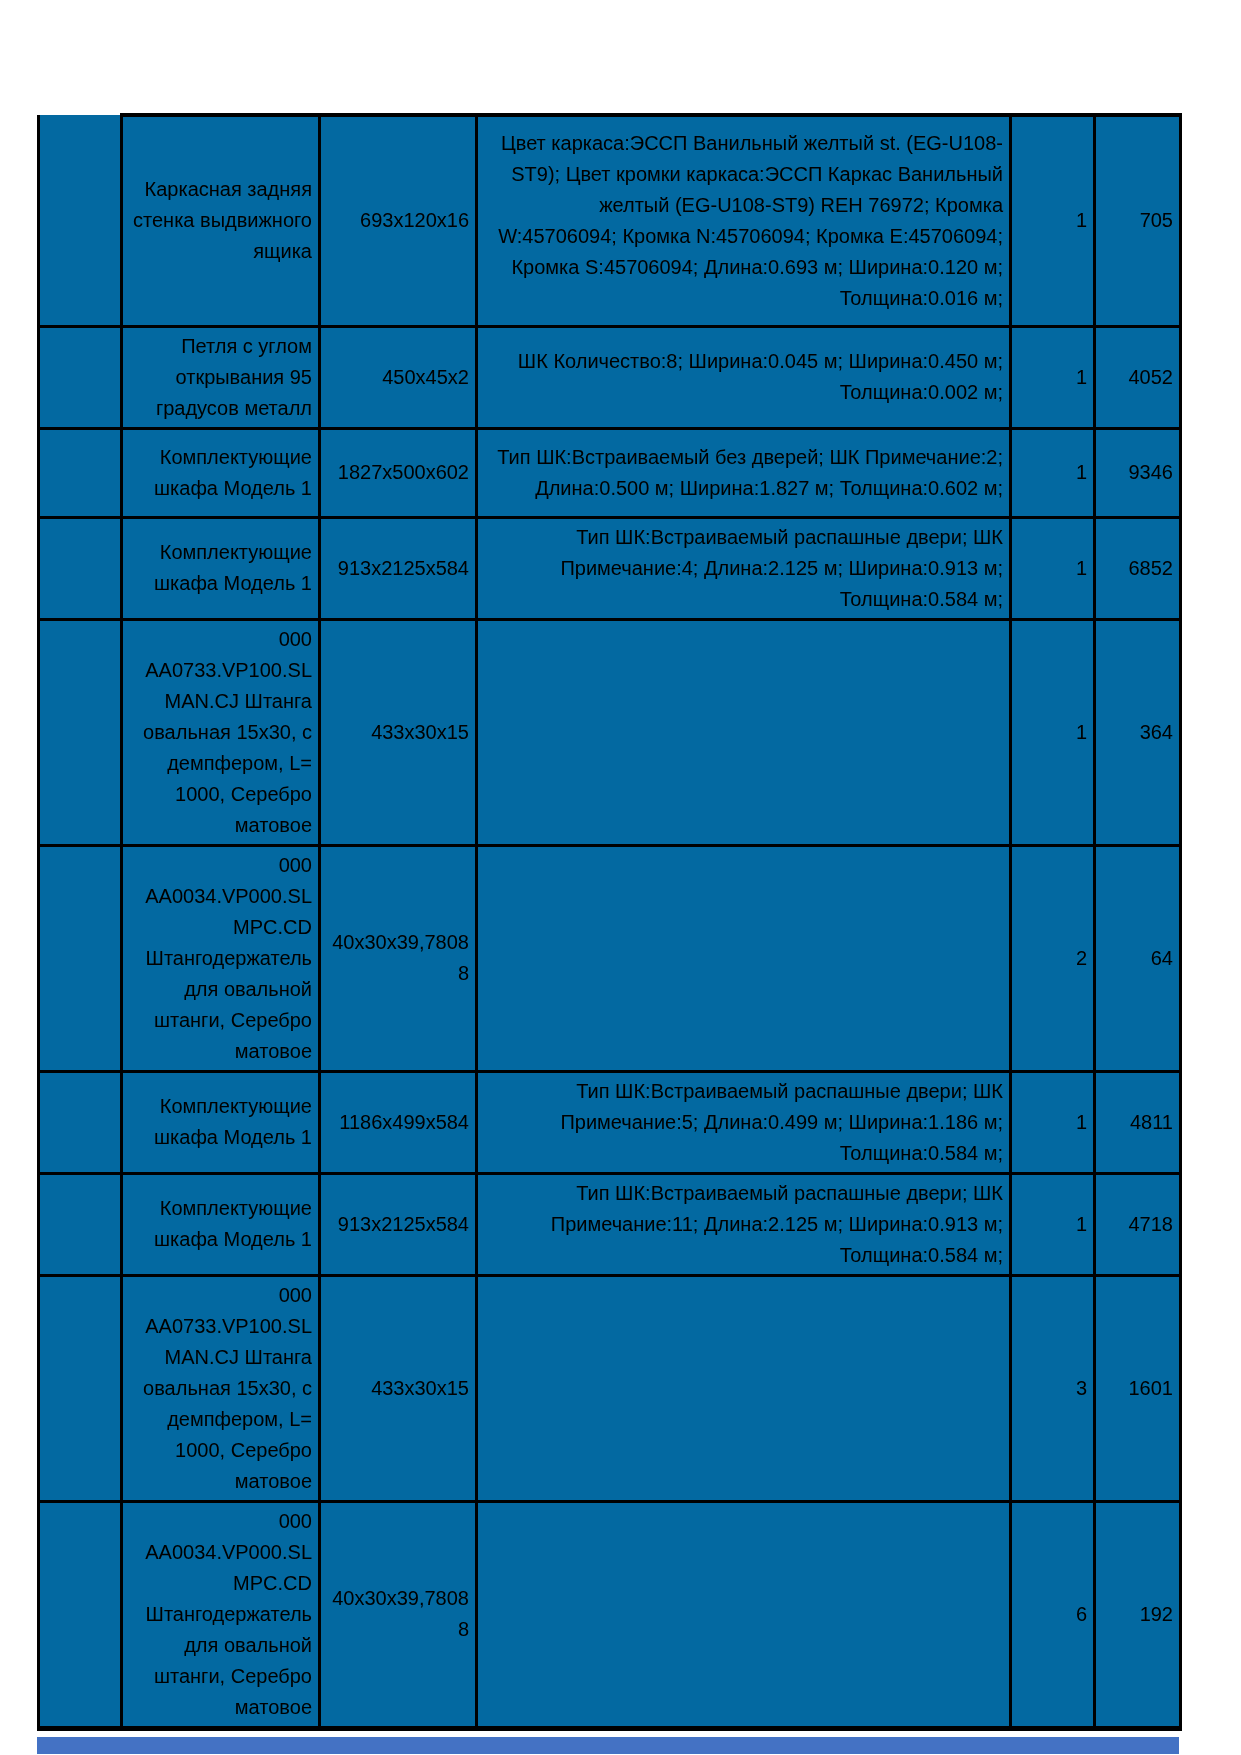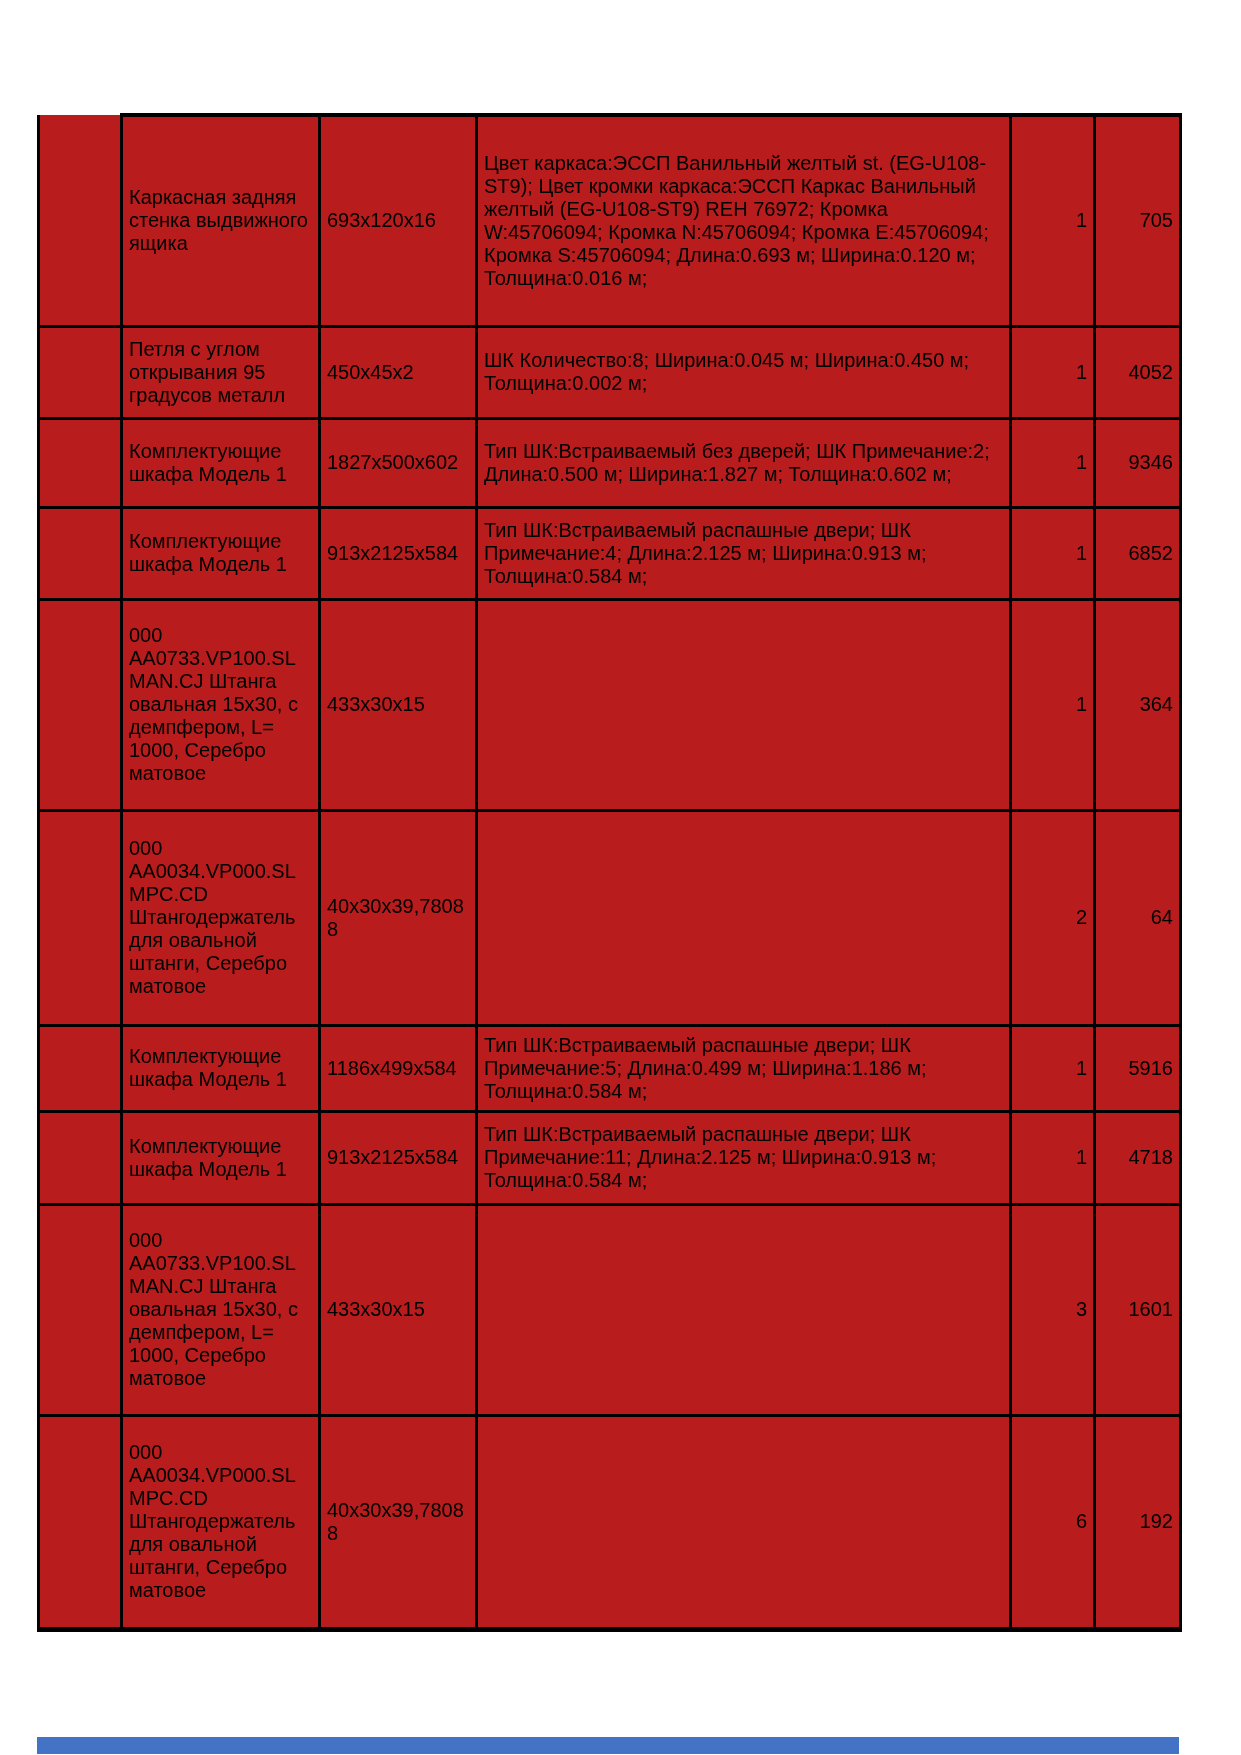--- a/index.html
+++ b/index.html
@@ -20,25 +20,26 @@
     left: 37px;
     top: 113px;
     width: 1142px;
     border-collapse: collapse;
     table-layout: fixed;
   }
   table.items td {
     border: 3px solid #000000;
     vertical-align: middle;
     font-size: 20px;
-    line-height: 23px;
+    line-height: 31px;
     padding: 3px 6px;
     overflow-wrap: break-word;
     word-wrap: break-word;
-    background: #b91c1c;
+    background: #0369a1;
+    text-align: right;
   }
   
   tr.r1 td { border-top-width: 4px; }
   tr.r1 td.gutter { border-top: 0; }           
   tr.r10 td { border-bottom-width: 5px; }
 
   td.gutter { padding: 0; }
   td.name-cell, td.details-cell, td.dims-cell { text-align: left; }
   td.details-cell { padding-right: 10px; }
   td.qty-cell, td.price-cell { text-align: right; padding-right: 7px; }
@@ -123,21 +124,21 @@
       <td class="details-cell"></td>
       <td class="qty-cell">2</td>
       <td class="price-cell">64</td>
     </tr>
     <tr class="r7">
       <td class="gutter"></td>
       <td class="name-cell">Комплектующие шкафа Модель 1</td>
       <td class="dims-cell">1186x499x584</td>
       <td class="details-cell">Тип ШК:Встраиваемый распашные двери; ШК Примечание:5; Длина:0.499 м; Ширина:1.186 м; Толщина:0.584 м;</td>
       <td class="qty-cell">1</td>
-      <td class="price-cell">5916</td>
+      <td class="price-cell">4811</td>
     </tr>
     <tr class="r8">
       <td class="gutter"></td>
       <td class="name-cell">Комплектующие шкафа Модель 1</td>
       <td class="dims-cell">913x2125x584</td>
       <td class="details-cell">Тип ШК:Встраиваемый распашные двери; ШК Примечание:11; Длина:2.125 м; Ширина:0.913 м; Толщина:0.584 м;</td>
       <td class="qty-cell">1</td>
       <td class="price-cell">4718</td>
     </tr>
     <tr class="r9">

